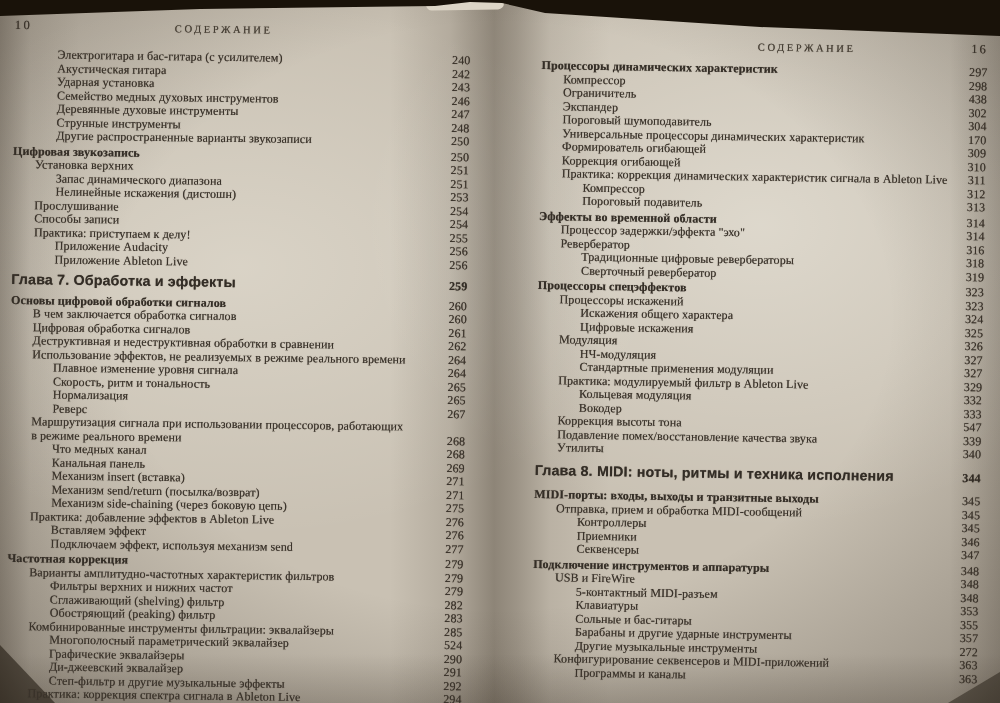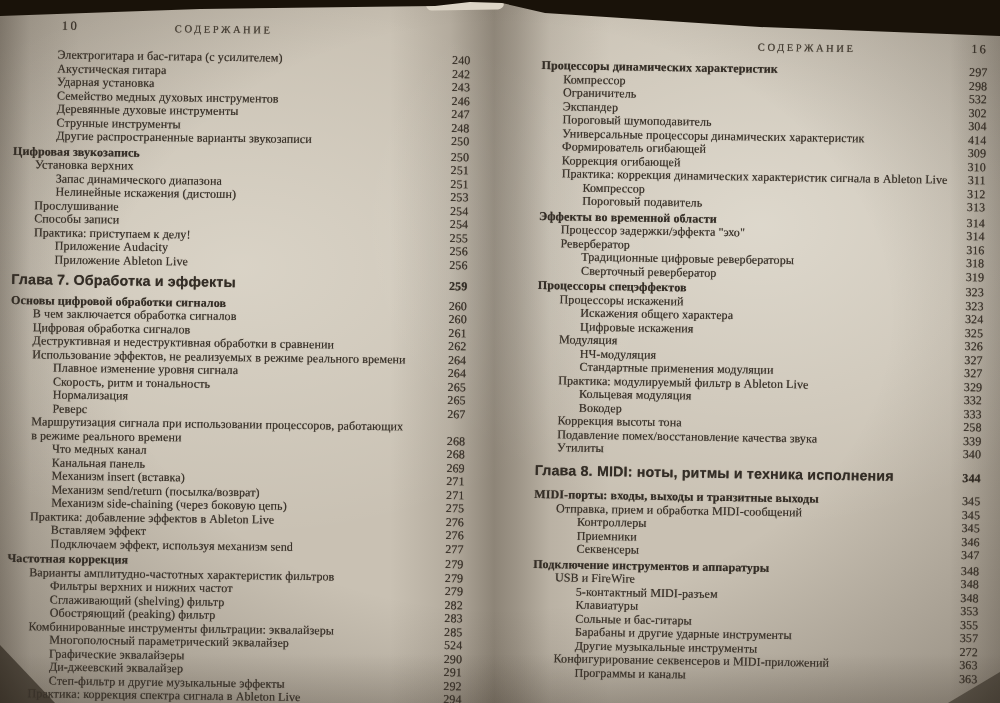--- a/index.html
+++ b/index.html
@@ -35,21 +35,21 @@
   #left-col{left:15px;top:19px;width:456px;transform:rotate(.8deg);}
   #right-col{left:542px;top:36px;width:446px;transform:rotate(.95deg);}
 
   .pg-header{position:relative;height:14px;}
   #left-col .pg-header{margin-bottom:15px;}
   #right-col .pg-header{margin-bottom:9px;}
   .running-title{position:absolute;top:1px;font-size:10.5px;letter-spacing:2.6px;color:#463f35;}
   #left-col .running-title{left:160px;}
   #right-col .running-title{left:216px;}
   .folio{position:absolute;top:0;font-size:12.5px;letter-spacing:2.5px;color:#3a332b;}
-  #left-col .folio{left:0;margin-left:47px;}
+  #left-col .folio{left:0;}
   #right-col .folio{right:0;letter-spacing:2px;}
 
   .row{display:flex;align-items:baseline;}
   .row .t{white-space:nowrap;}
   .row .n{margin-left:auto;padding-left:8px;white-space:nowrap;}
   .lvl1{padding-left:22px;}
   .lvl2{padding-left:43px;}
   .sec{margin-top:2px;}
   .sec .t{font-weight:bold;color:#342e27;}
   .chap{font-family:"Liberation Sans", sans-serif;font-weight:bold;font-size:14.2px;
@@ -272,33 +272,33 @@
         <div class="row lvl0 sec">
           <span class="t">Процессоры динамических характеристик</span>
           <span class="n">297</span>
         </div>
         <div class="row lvl1">
           <span class="t">Компрессор</span>
           <span class="n">298</span>
         </div>
         <div class="row lvl1">
           <span class="t">Ограничитель</span>
-          <span class="n">532</span>
+          <span class="n">438</span>
         </div>
         <div class="row lvl1">
           <span class="t">Экспандер</span>
           <span class="n">302</span>
         </div>
         <div class="row lvl1">
           <span class="t">Пороговый шумоподавитель</span>
           <span class="n">304</span>
         </div>
         <div class="row lvl1">
           <span class="t">Универсальные процессоры динамических характеристик</span>
-          <span class="n">414</span>
+          <span class="n">170</span>
         </div>
         <div class="row lvl1">
           <span class="t">Формирователь огибающей</span>
           <span class="n">309</span>
         </div>
         <div class="row lvl1">
           <span class="t">Коррекция огибающей</span>
           <span class="n">310</span>
         </div>
         <div class="row lvl1">
@@ -368,21 +368,21 @@
         <div class="row lvl2">
           <span class="t">Кольцевая модуляция</span>
           <span class="n">332</span>
         </div>
         <div class="row lvl2">
           <span class="t">Вокодер</span>
           <span class="n">333</span>
         </div>
         <div class="row lvl1">
           <span class="t">Коррекция высоты тона</span>
-          <span class="n">258</span>
+          <span class="n">547</span>
         </div>
         <div class="row lvl1">
           <span class="t">Подавление помех/восстановление качества звука</span>
           <span class="n">339</span>
         </div>
         <div class="row lvl1">
           <span class="t">Утилиты</span>
           <span class="n">340</span>
         </div>
         <div class="row lvl0 chap">

